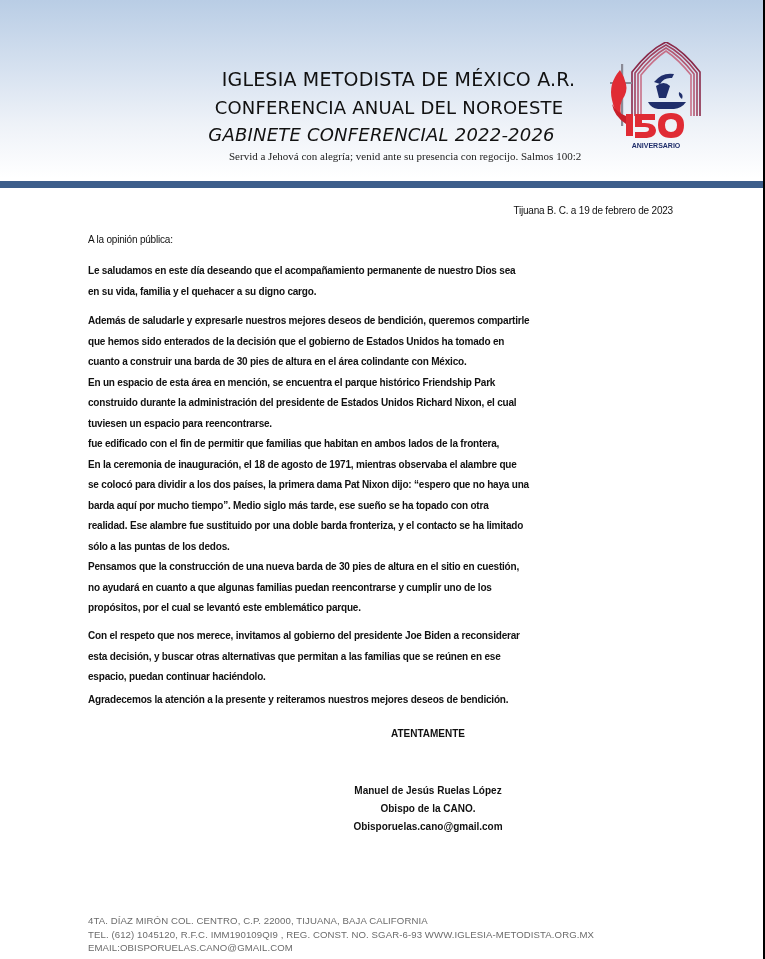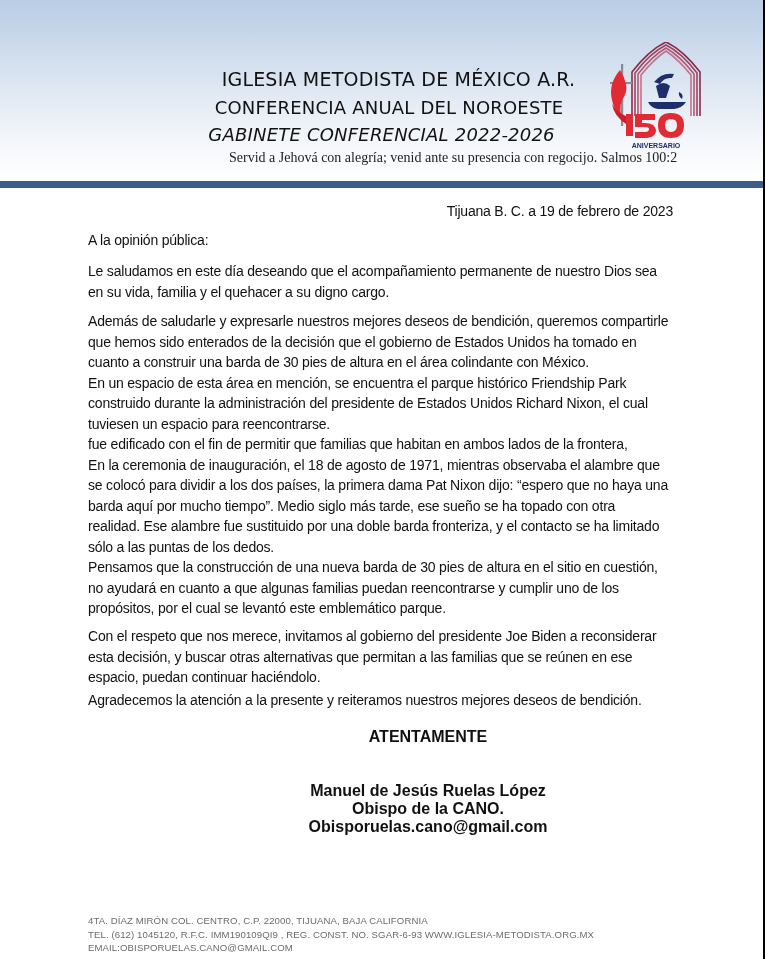--- a/index.html
+++ b/index.html
@@ -18,42 +18,42 @@
     position: absolute; left: 0; width: 763px; text-align: center;
     font-family: "DejaVu Sans", sans-serif; font-weight: 500; color: #111;
     letter-spacing: 0.2px;
   }
   .h1 { top: 68px; font-size: 19px; padding-left: 34px; box-sizing: border-box; }
   .h2 { top: 97px; font-size: 18px; padding-left: 15px; box-sizing: border-box; }
   .h3 { top: 124px; font-size: 18px; padding-left: 0px; box-sizing: border-box; font-style: italic; }
   .h1 span, .h2 span, .h3 span { }
   .motto {
     position: absolute; top: 150px; left: 229px;
-    font-family: "Liberation Serif", serif; font-size: 14px; color: #222;
+    font-family: "Liberation Serif", serif; font-size: 11px; color: #222;
   }
   .logo { position: absolute; left: 604px; top: 42px; width: 100px; height: 110px; }
   .rule { position: absolute; left: 0; top: 181px; width: 763px; height: 7px; background: #3d5e8b; }
 
   .body-text {
     position: absolute; font-family: "Liberation Sans", sans-serif;
-    font-size: 14px; line-height: 20.5px; color: #111;
+    font-size: 10px; line-height: 20.5px; color: #111;
     letter-spacing: -0.2px;
   }
   .date { top: 201px; right: 92px; text-align: right; }
   .salutation { top: 230px; left: 88px; }
-  .para { left: 88px; width: 600px; }
+  .para { left: 88px; width: 600px; font-weight: bold; }
   .p1 { top: 261px; }
   .p2 { top: 311px; }
   .p4 { top: 626px; }
   .p5 { top: 690px; }
   .line { display: block; white-space: nowrap; }
 
   .closing {
     position: absolute; left: 0; width: 763px; text-align: center;
-    font-family: "Liberation Sans", sans-serif; font-weight: bold; font-size: 16px; color: #111;
+    font-family: "Liberation Sans", sans-serif; font-weight: bold; font-size: 10px; color: #111;
   }
   .atentamente { top: 728px; padding-left: 93px; box-sizing: border-box; }
   .sig { top: 782px; line-height: 18px; padding-left: 93px; box-sizing: border-box; }
   .sig span { display: block; }
 
   .footer {
     position: absolute; left: 88px; top: 914px;
     font-family: "Liberation Sans", sans-serif; font-size: 9.6px; line-height: 13.5px; color: #6b6b6b;
     letter-spacing: 0.1px;
   }

